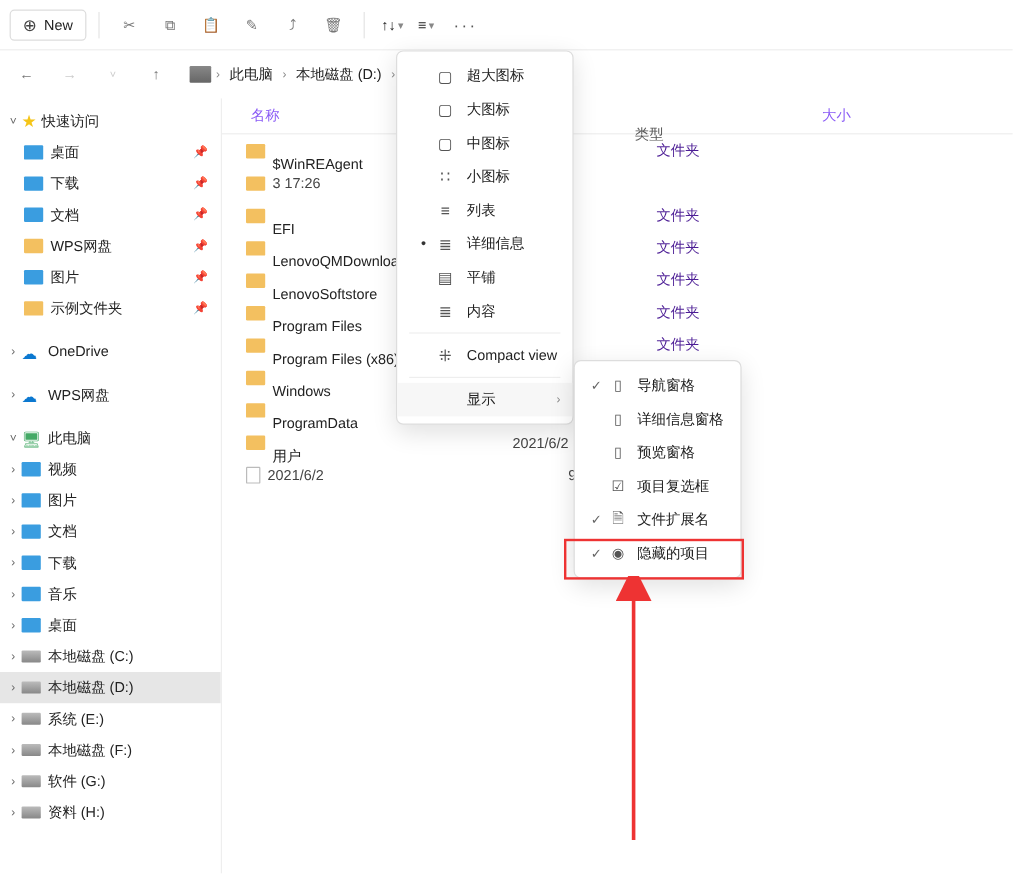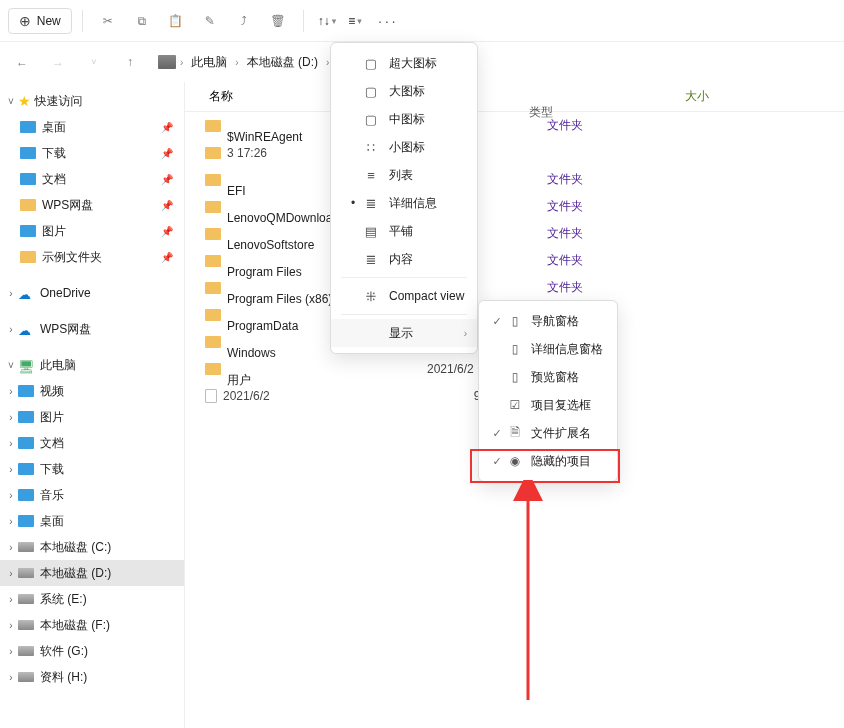--- a/index.html
+++ b/index.html
@@ -35,24 +35,24 @@
     .fld.blue { background: #3a9de0; }
     .cloud { width: 16px; height: 12px; font-size: 13px; color: #0b78d0; margin-right: 6px; }
     .pc { width: 16px; height: 12px; font-size: 13px; color: #4a6; margin-right: 6px; }
     .disk { width: 16px; height: 10px; background: linear-gradient(#bbb,#888); border-radius: 1px; margin-right: 6px; }
     .pin { margin-left: auto; margin-right: 10px; color: #888; font-size: 10px; }
     .label { white-space: nowrap; text-align: right; }
 
     
     .filelist { flex: 1; position: relative; }
     .columns { display: flex; height: 30px; align-items: center; border-bottom: 1px solid #eee; padding-left: 4px; }
-    .col-name { flex: 0 0 220px; padding-left: 20px; color: #000000; }
+    .col-name { flex: 0 0 220px; padding-left: 20px; color: #8b5cf6; }
     .col-date { flex: 0 0 120px; color: #555; }
     .col-type { flex: 0 0 100px; color: #555; margin-top: 32px; }
-    .col-size { flex: 0 0 80px; text-align: right; color: #4d7c0f; }
+    .col-size { flex: 0 0 80px; text-align: right; color: #8b5cf6; }
     .row { display: flex; align-items: center; height: 27px; padding-left: 4px; }
     .r-indent { width: 16px; }
     .r-icon { width: 16px; height: 12px; background: #f3c060; border-radius: 1px; margin-right: 6px; }
     .r-icon.file { background: #fff; border: 1px solid #bbb; width: 12px; height: 14px; border-radius: 1px; }
     .r-name { flex: 0 0 200px; margin-top: 23px; }
     .r-date { flex: 0 0 120px; color: #444; }
     .r-type { flex: 0 0 100px; color: #4c1d95; }
     .r-size { flex: 0 0 80px; text-align: right; color: #444; }
 
     
@@ -294,30 +294,30 @@
           <span class="r-indent"></span>
           <span class="r-icon"></span>
           <span class="r-name">Program Files (x86)</span>
           <span class="r-date">6 15:00</span>
           <span class="r-type">文件夹</span>
           <span class="r-size"></span>
         </div>
         <div class="row">
           <span class="r-indent"></span>
           <span class="r-icon"></span>
+          <span class="r-name">Windows</span>
+          <span class="r-date">2021/4/</span>
+          <span class="r-type"></span>
+          <span class="r-size"></span>
+        </div>
+        <div class="row">
+          <span class="r-indent"></span>
+          <span class="r-icon"></span>
           <span class="r-name">ProgramData</span>
           <span class="r-date"></span>
-          <span class="r-type"></span>
-          <span class="r-size"></span>
-        </div>
-        <div class="row">
-          <span class="r-indent"></span>
-          <span class="r-icon"></span>
-          <span class="r-name">Windows</span>
-          <span class="r-date">2021/4/</span>
           <span class="r-type"></span>
           <span class="r-size"></span>
         </div>
         <div class="row">
           <span class="r-indent"></span>
           <span class="r-icon"></span>
           <span class="r-name">用户</span>
           <span class="r-date">2021/6/2</span>
           <span class="r-type"></span>
           <span class="r-size"></span>

